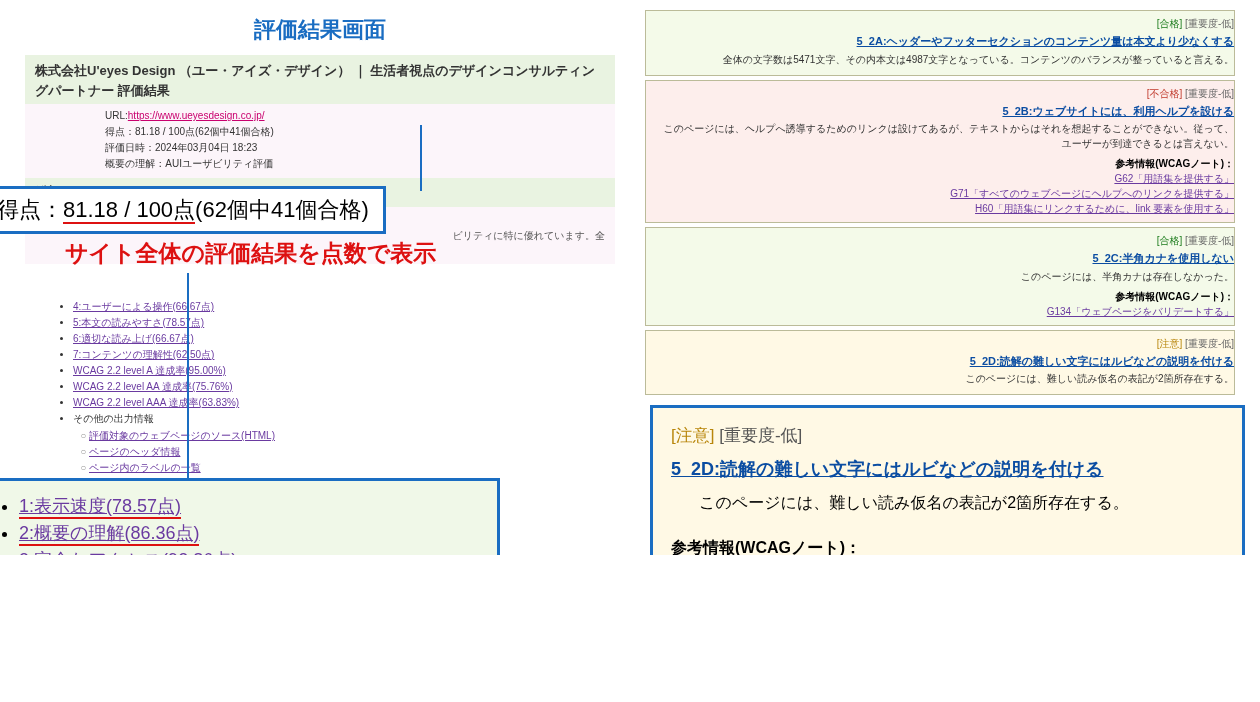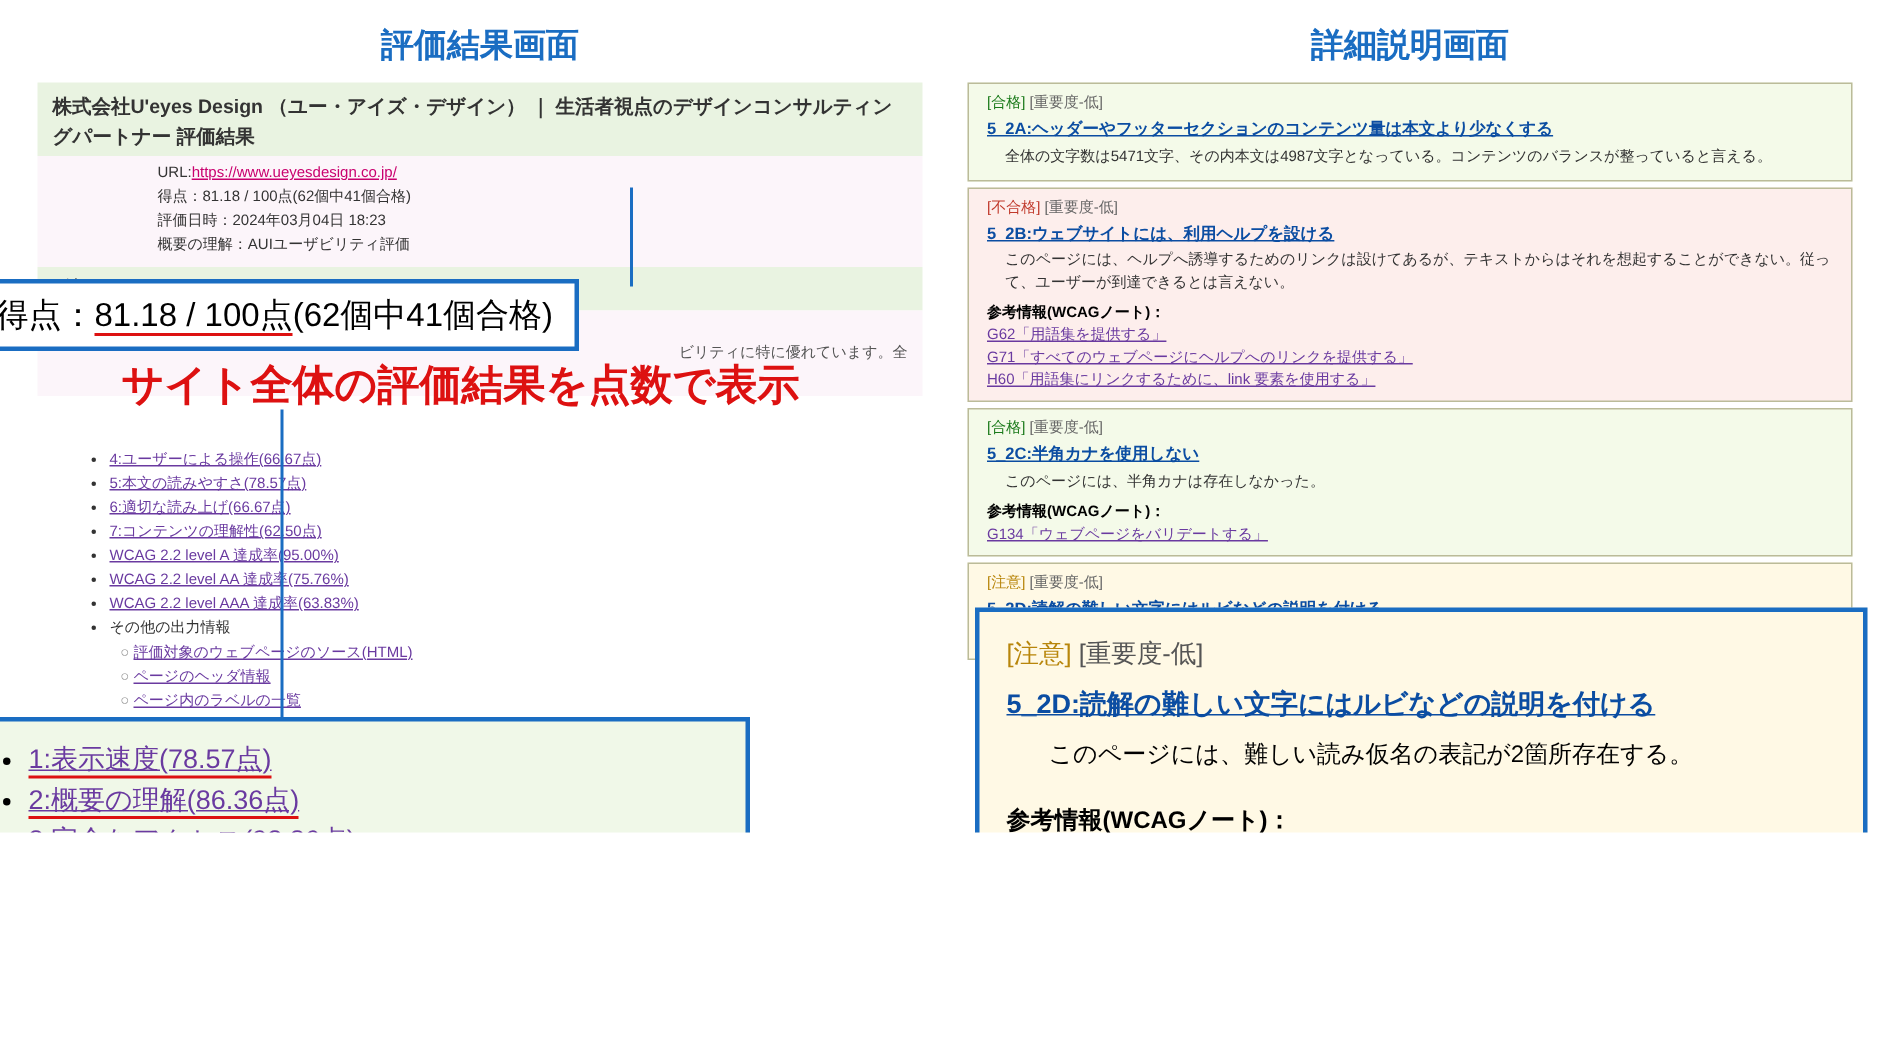--- a/index.html
+++ b/index.html
@@ -79,25 +79,25 @@
     background: #fff;
     border: 3px solid #1a6dc2;
     padding: 6px 14px;
     font-size: 22px;
     font-weight: 500;
     z-index: 5;
   }
   .score-overlay .uline { border-bottom: 2px solid #d11; }
   .red-label-1 {
     position: absolute;
-    left: 56px;
+    left: 40px;
     top: 228px;
     color: #d11;
     font-weight: bold;
-    font-size: 28px;
+    font-size: 23px;
     z-index: 5;
   }
 
   .category-overlay {
     position: absolute;
     left: -45px;
     top: 468px;
     width: 520px;
     background: #f0f8e8;
     border: 3px solid #1a6dc2;
@@ -128,22 +128,23 @@
     font-size: 11px;
     line-height: 1.5;
   }
   .section-head {
     font-weight: bold;
     font-size: 12px;
     padding: 3px 0;
   }
   .rule-box {
     border: 1px solid #bb9;
-    padding: 5px 12px 6px;
+    padding: 5px 0 6px;
     margin-bottom: 4px;
+    text-align: right;
   }
   .rule-box.pass { background: #f4fae9; }
   .rule-box.fail { background: #fdeeec; }
   .rule-box.warn { background: #fff9e5; }
   .badge-line { font-size: 10px; margin-bottom: 2px; }
   .badge-pass { color: #1a7a1a; }
   .badge-fail { color: #c0392b; }
   .badge-warn { color: #b8860b; }
   .imp { color:#666; }
   .rule-title a {
@@ -269,21 +270,20 @@
         <li><a href="#">2:概要の理解(86.36点)</a></li>
         <li><a href="#">3:完全なアクセス(92.86点)</a></li>
         <li><a href="#">4:ユーザーによる操作(66.67点)</a></li>
         <li><a href="#">5:本文の読みやすさ(78.57点)</a></li>
       </ul>
     </div>
     <div class="red-label-2" style="position:absolute; left:60px; top:650px;">評価項目ごとの点数も分かる</div>
   </div>
 
   <div class="right-col">
-    <div class="col-title">詳細説明画面</div>
 
     <div class="detail-panel">
 
       <div class="rule-box pass">
         <div class="badge-line"><span class="badge-pass">[合格]</span> <span class="imp">[重要度-低]</span></div>
         <div class="rule-title"><a href="#">5_2A:ヘッダーやフッターセクションのコンテンツ量は本文より少なくする</a></div>
         <div class="rule-desc">全体の文字数は5471文字、その内本文は4987文字となっている。コンテンツのバランスが整っていると言える。</div>
       </div>
 
       <div class="rule-box fail">

